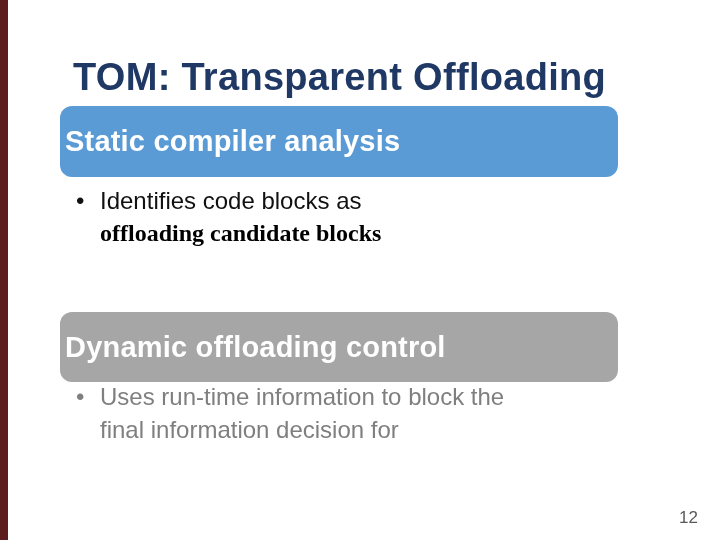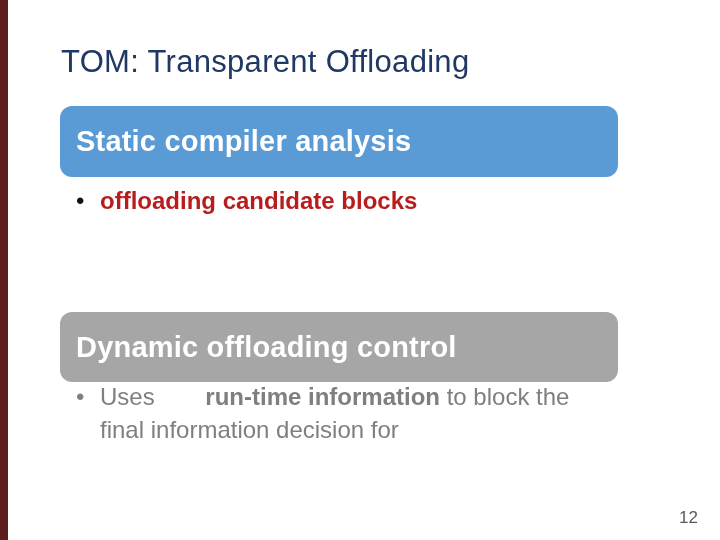--- a/index.html
+++ b/index.html
@@ -20,23 +20,23 @@
     left: 0;
     top: 0;
     width: 8px;
     height: 540px;
     background: #5e1d1d;
   }
   .title {
     position: absolute;
     left: 57px;
     top: 40px;
-    margin: 4px;
-    font-size: 31px;
-    font-weight: normal;
+    margin: 16px;
+    font-size: 38px;
+    font-weight: bold;
     color: #1f3864;
     letter-spacing: 0.3px;
     white-space: nowrap;
   }
   .block {
     position: absolute;
     left: 60px;
     width: 558px;
     border-radius: 12px;
   }
@@ -48,21 +48,21 @@
   .block.gray {
     top: 312px;
     height: 70px;
     background: #a6a6a6;
   }
   .block-heading {
     color: #ffffff;
     font-weight: bold;
     font-size: 29px;
     line-height: 70px;
-    padding-left: 16px;
+    padding-left: 5px;
     letter-spacing: 0.2px;
     white-space: nowrap;
   }
   .bullet {
     position: absolute;
     display: flex;
     align-items: flex-start;
     font-size: 24px;
     line-height: 33px;
   }
@@ -75,26 +75,26 @@
     left: 76px;
     top: 184px;
     color: #111111;
   }
   .b2 {
     left: 76px;
     top: 380px;
     color: #7f7f7f;
   }
   .em-blue {
-    color: #b91c1c;
+    color: #000000;
     font-weight: bold;
+    font-family: Liberation Serif, serif;
   }
   .bold {
-    font-weight: bold;
-    margin-left: 44px;
+    font-weight: normal;
   }
   .page-number {
     position: absolute;
     left: 679px;
     top: 508px;
     font-size: 17px;
     color: #595959;
   }
 </style>
 </head>
@@ -106,20 +106,21 @@
 
   <h1 class="title">TOM: Transparent Offloading</h1>
 
   <section class="block blue">
     <div class="block-heading">Static compiler analysis</div>
   </section>
 
   <div class="bullet b1">
     <span class="glyph">•</span>
     <div class="btext">
+      <div>Identifies code blocks as</div>
       <div class="em-blue">offloading candidate blocks</div>
     </div>
   </div>
 
   <section class="block gray">
     <div class="block-heading">Dynamic offloading control</div>
   </section>
 
   <div class="bullet b2">
     <span class="glyph">•</span>

